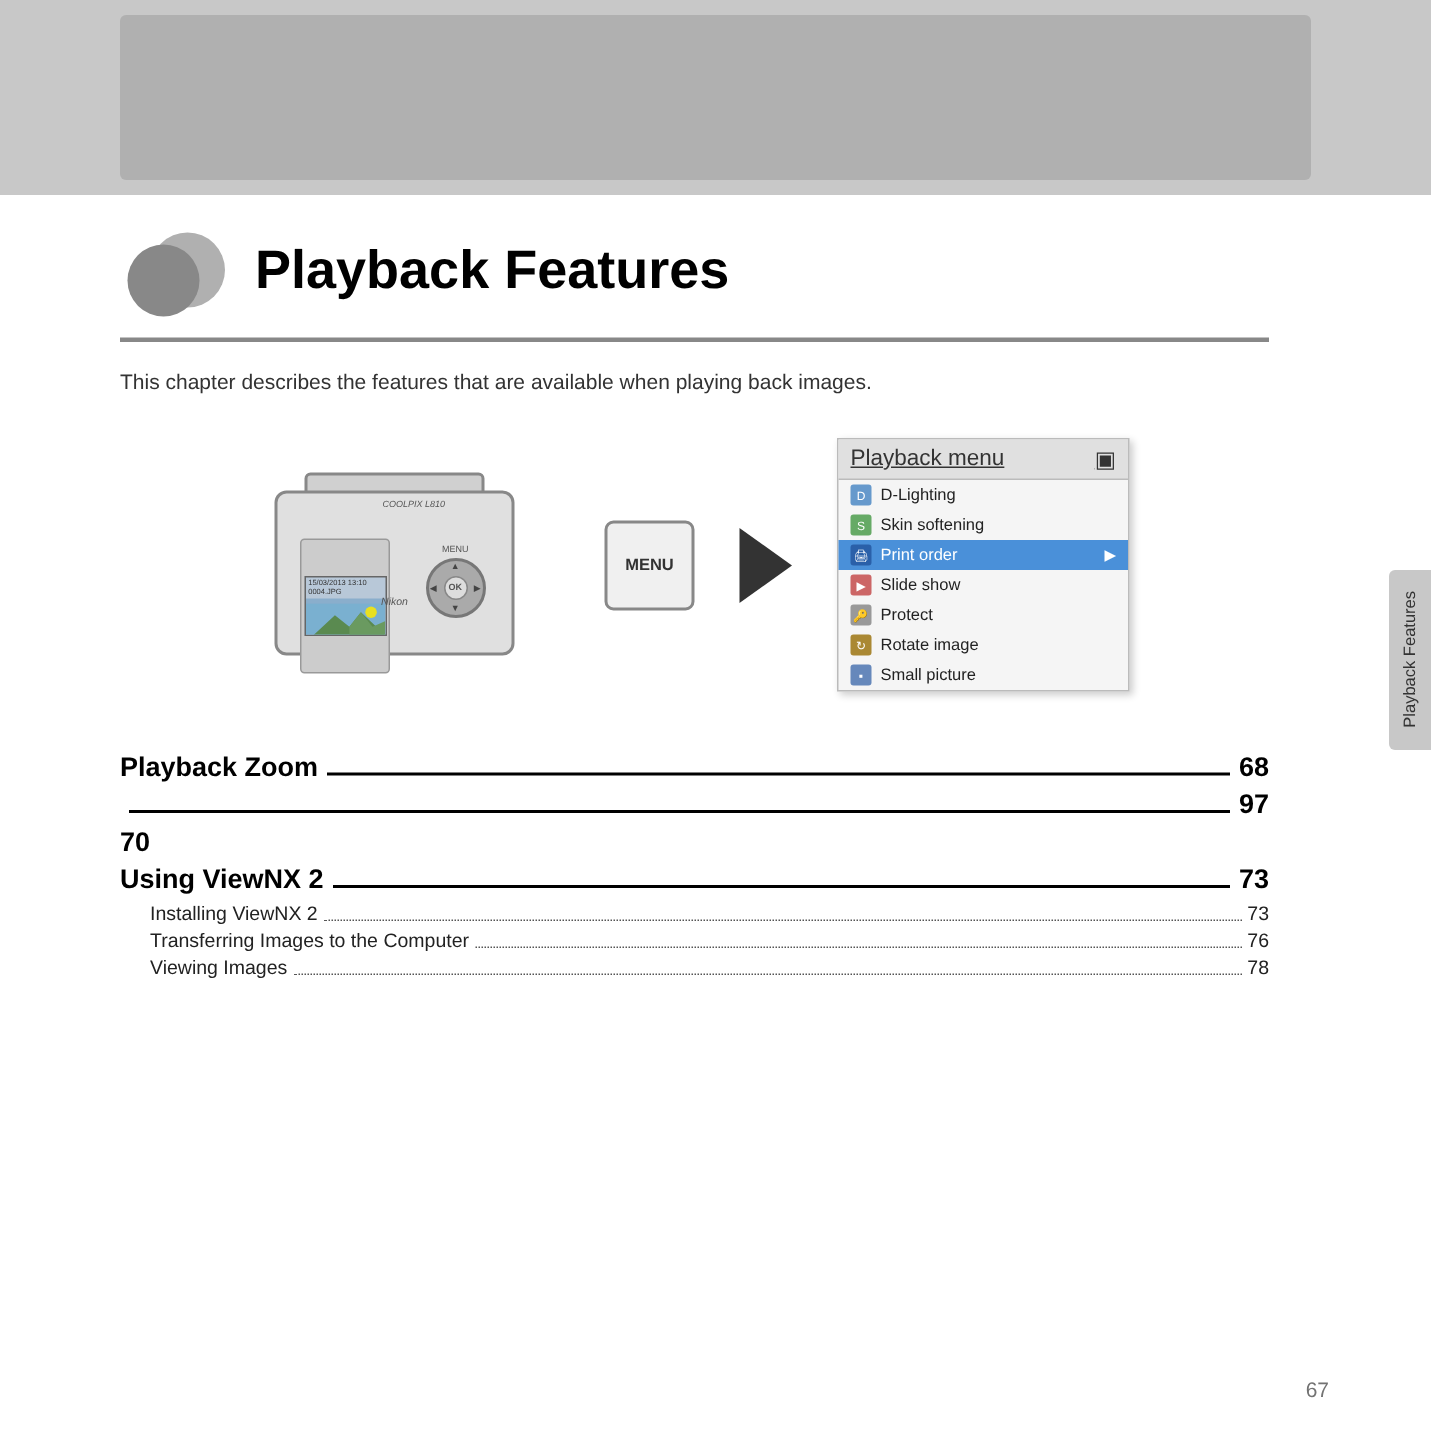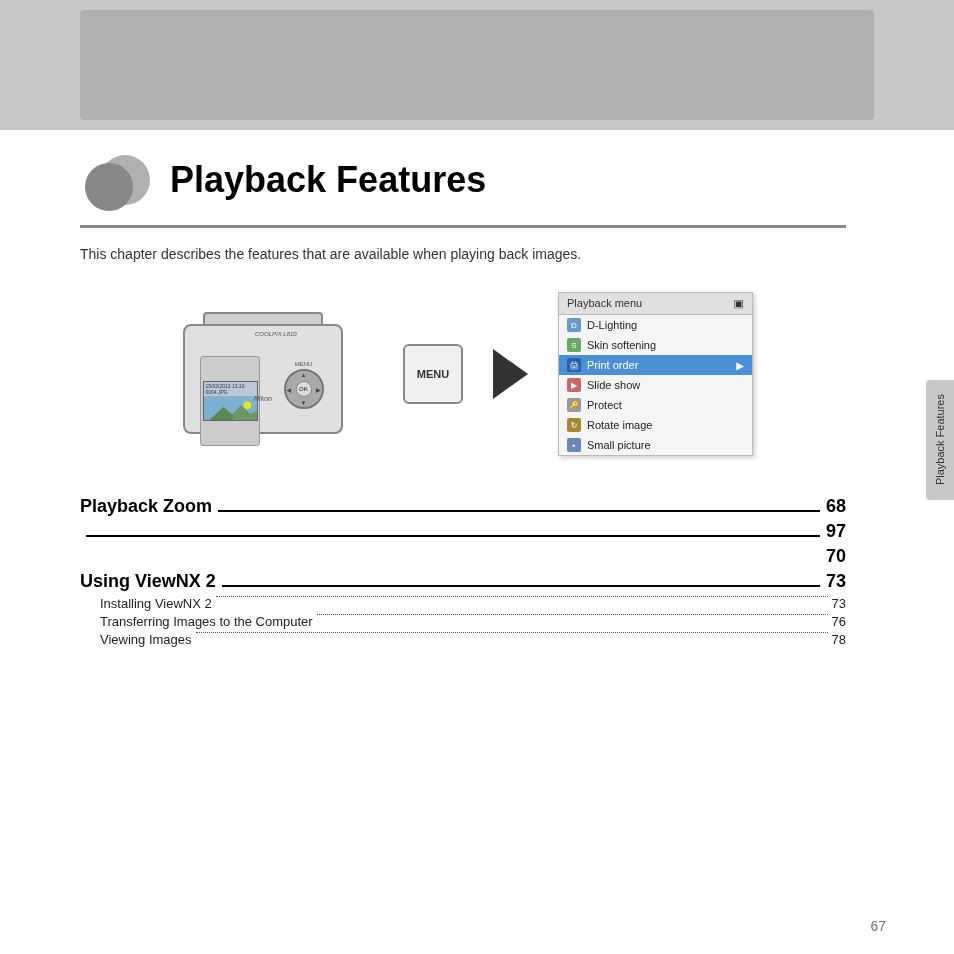--- a/index.html
+++ b/index.html
@@ -259,26 +259,27 @@
     .playback-menu {
       width: 195px;
       background: #f5f5f5;
       border: 1px solid #bbb;
       font-size: 11px;
       box-shadow: 2px 2px 5px rgba(0,0,0,0.2);
     }
     .playback-menu-header {
       background: #e0e0e0;
       padding: 4px 8px;
-      font-size: 11px;
+      font-size: 15px;
       color: #333;
       font-weight: normal;
       border-bottom: 1px solid #bbb;
       display: flex;
       justify-content: space-between;
+      text-decoration: underline;
     }
     .menu-item {
       display: flex;
       align-items: center;
       padding: 3px 8px;
       gap: 6px;
       color: #222;
     }
     .menu-item.highlighted {
       background: #4a90d9;
@@ -306,21 +307,20 @@
       margin-left: auto;
       font-size: 10px;
     }
 
     
     .toc {
       margin-top: 10px;
     }
     .toc-entry-main {
       display: flex;
-      justify-content: space-between;
       align-items: baseline;
       margin-bottom: 4px;
     }
     .toc-entry-main .toc-title-main {
       font-size: 18px;
       font-weight: bold;
       color: #000;
     }
     .toc-entry-main .toc-dots {
       flex: 1;
@@ -329,21 +329,21 @@
     }
     .toc-entry-main .toc-page {
       font-size: 18px;
       font-weight: bold;
       color: #000;
     }
 
     .toc-entry-sub {
       display: flex;
       justify-content: space-between;
-      align-items: flex-start;
+      align-items: flex-end;
       margin-bottom: 3px;
       padding-left: 20px;
     }
     .toc-entry-sub .toc-title-sub {
       font-size: 13px;
       color: #222;
     }
     .toc-entry-sub .toc-dots-sub {
       flex: 1;
       border-bottom: 1px dotted #555;

